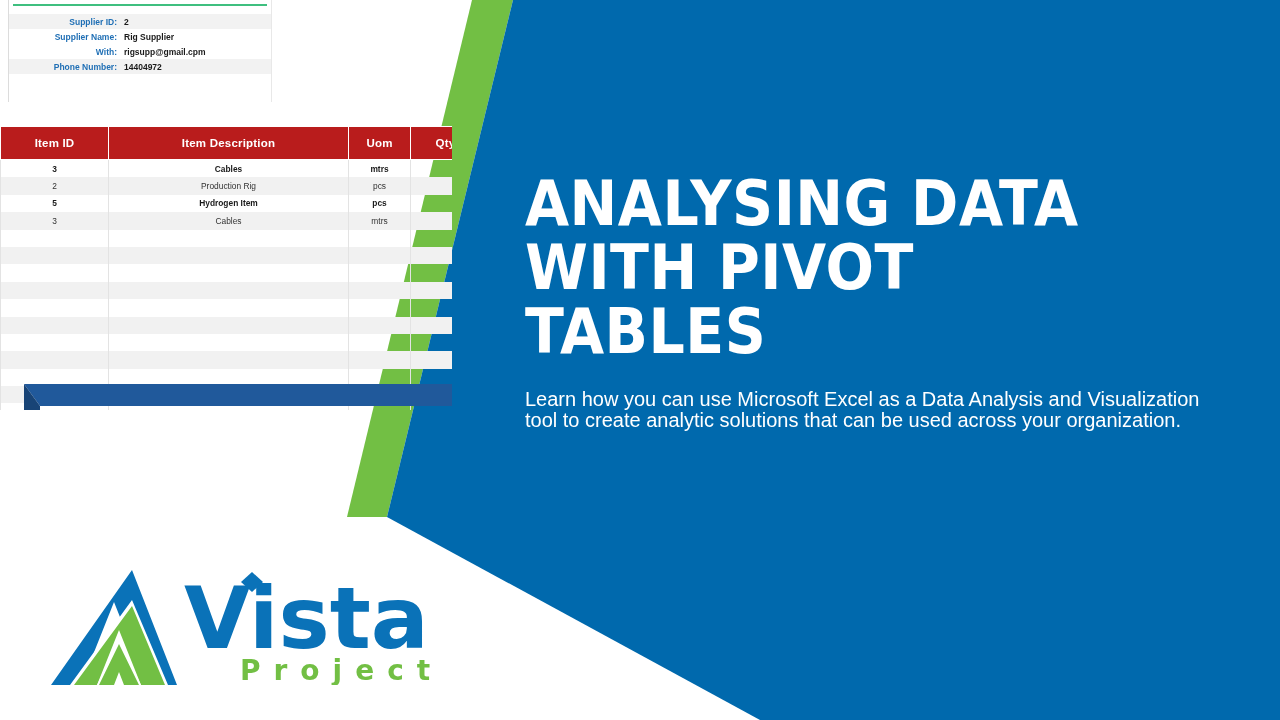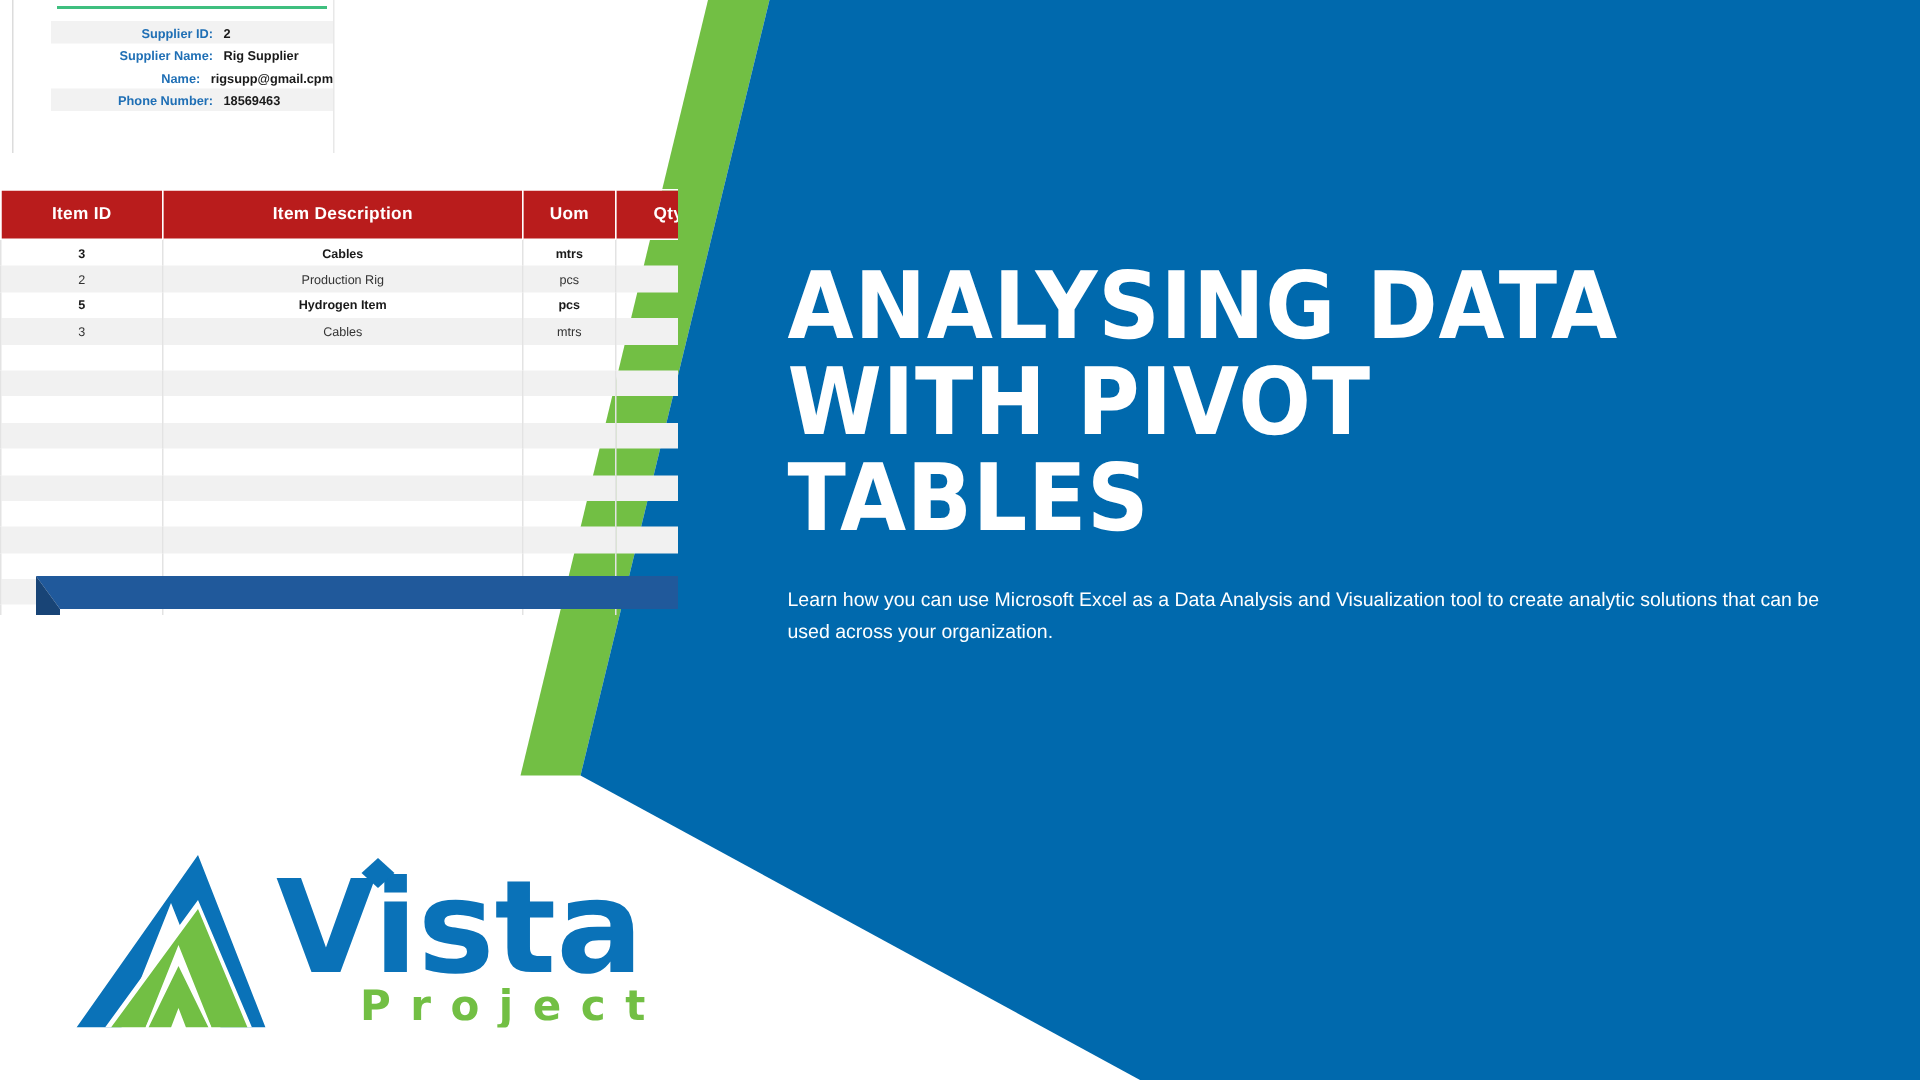--- a/index.html
+++ b/index.html
@@ -32,26 +32,25 @@
     left: 0;
     top: 0;
     width: 452px;
     height: 410px;
     overflow: hidden;
   }
   .supplier-card {
     position: absolute;
     left: 8px;
     top: 0px;
-    width: 215px;
+    width: 264px;
     background: #ffffff;
     border-left: 1px solid #dcdcdc;
     border-right: 1px solid #e8e8e8;
     box-sizing: border-box;
-    padding-left: 25px;
   }
   .green-rule {
     height: 2px;
     background: #3fbf7f;
     margin: 4px 4px 0 4px;
   }
   .supplier-rows {
     padding: 8px 0 14px 0;
   }
   .supplier-row {
@@ -134,21 +133,21 @@
     text-transform: uppercase;
     transform: scaleX(0.92);
     transform-origin: left top;
   }
   .subtitle {
     position: absolute;
     left: 525px;
     top: 389px;
     width: 695px;
     color: #ffffff;
-    font-size: 13px;
+    font-size: 20px;
     line-height: 21px;
   }
 
   
   .logo {
     position: absolute;
     left: 44px;
     top: 560px;
     width: 390px;
     height: 125px;
@@ -171,26 +170,26 @@
       <div class="supplier-rows">
         <div class="supplier-row alt">
           <span class="lbl">Supplier ID:</span>
           <span class="val">2</span>
         </div>
         <div class="supplier-row">
           <span class="lbl">Supplier Name:</span>
           <span class="val">Rig Supplier</span>
         </div>
         <div class="supplier-row">
-          <span class="lbl">Name:</span>
+          <span class="lbl">With:</span>
           <span class="val">rigsupp@gmail.cpm</span>
         </div>
         <div class="supplier-row alt">
           <span class="lbl">Phone Number:</span>
-          <span class="val">18569463</span>
+          <span class="val">14404972</span>
         </div>
         <div class="supplier-blank"></div>
       </div>
     </div>
 
     <table class="item-table">
       <colgroup>
         <col class="col-id">
           <col class="col-desc">
           <col class="col-uom">

